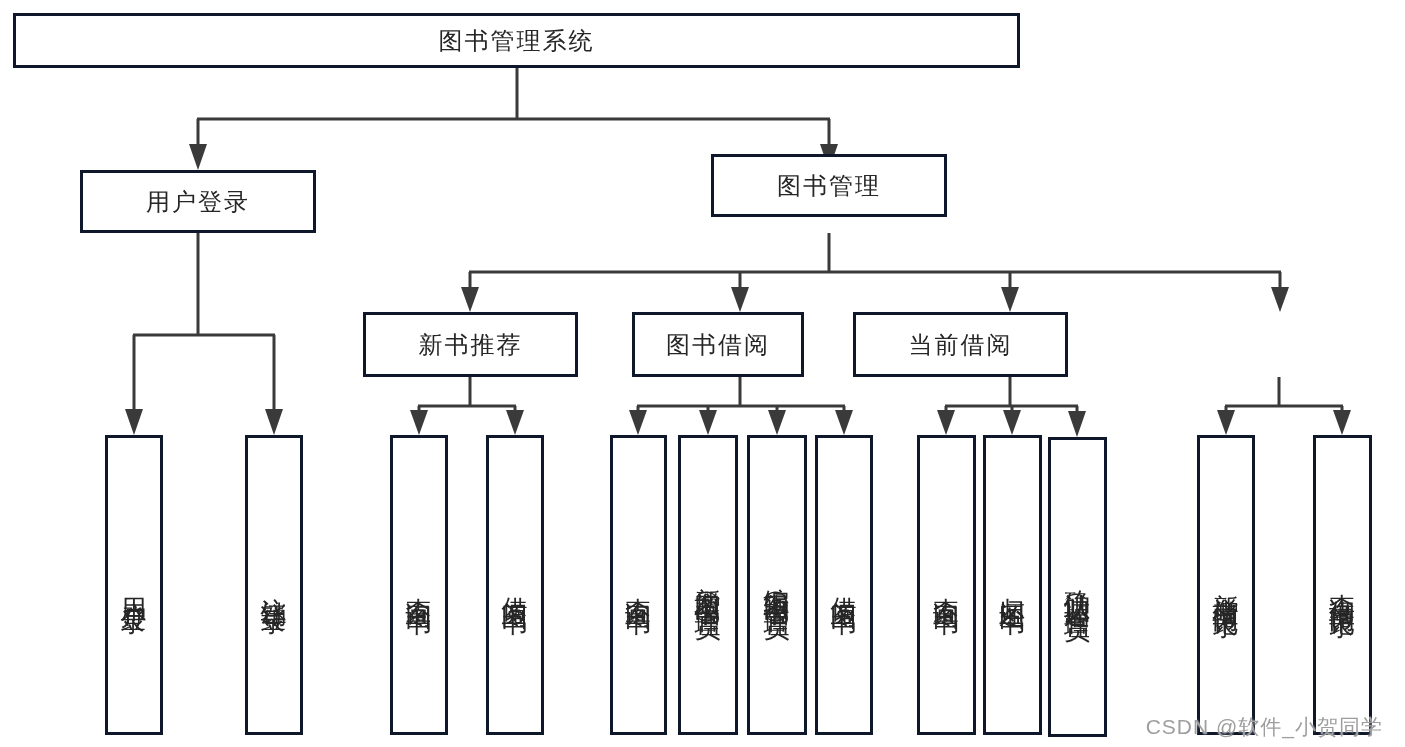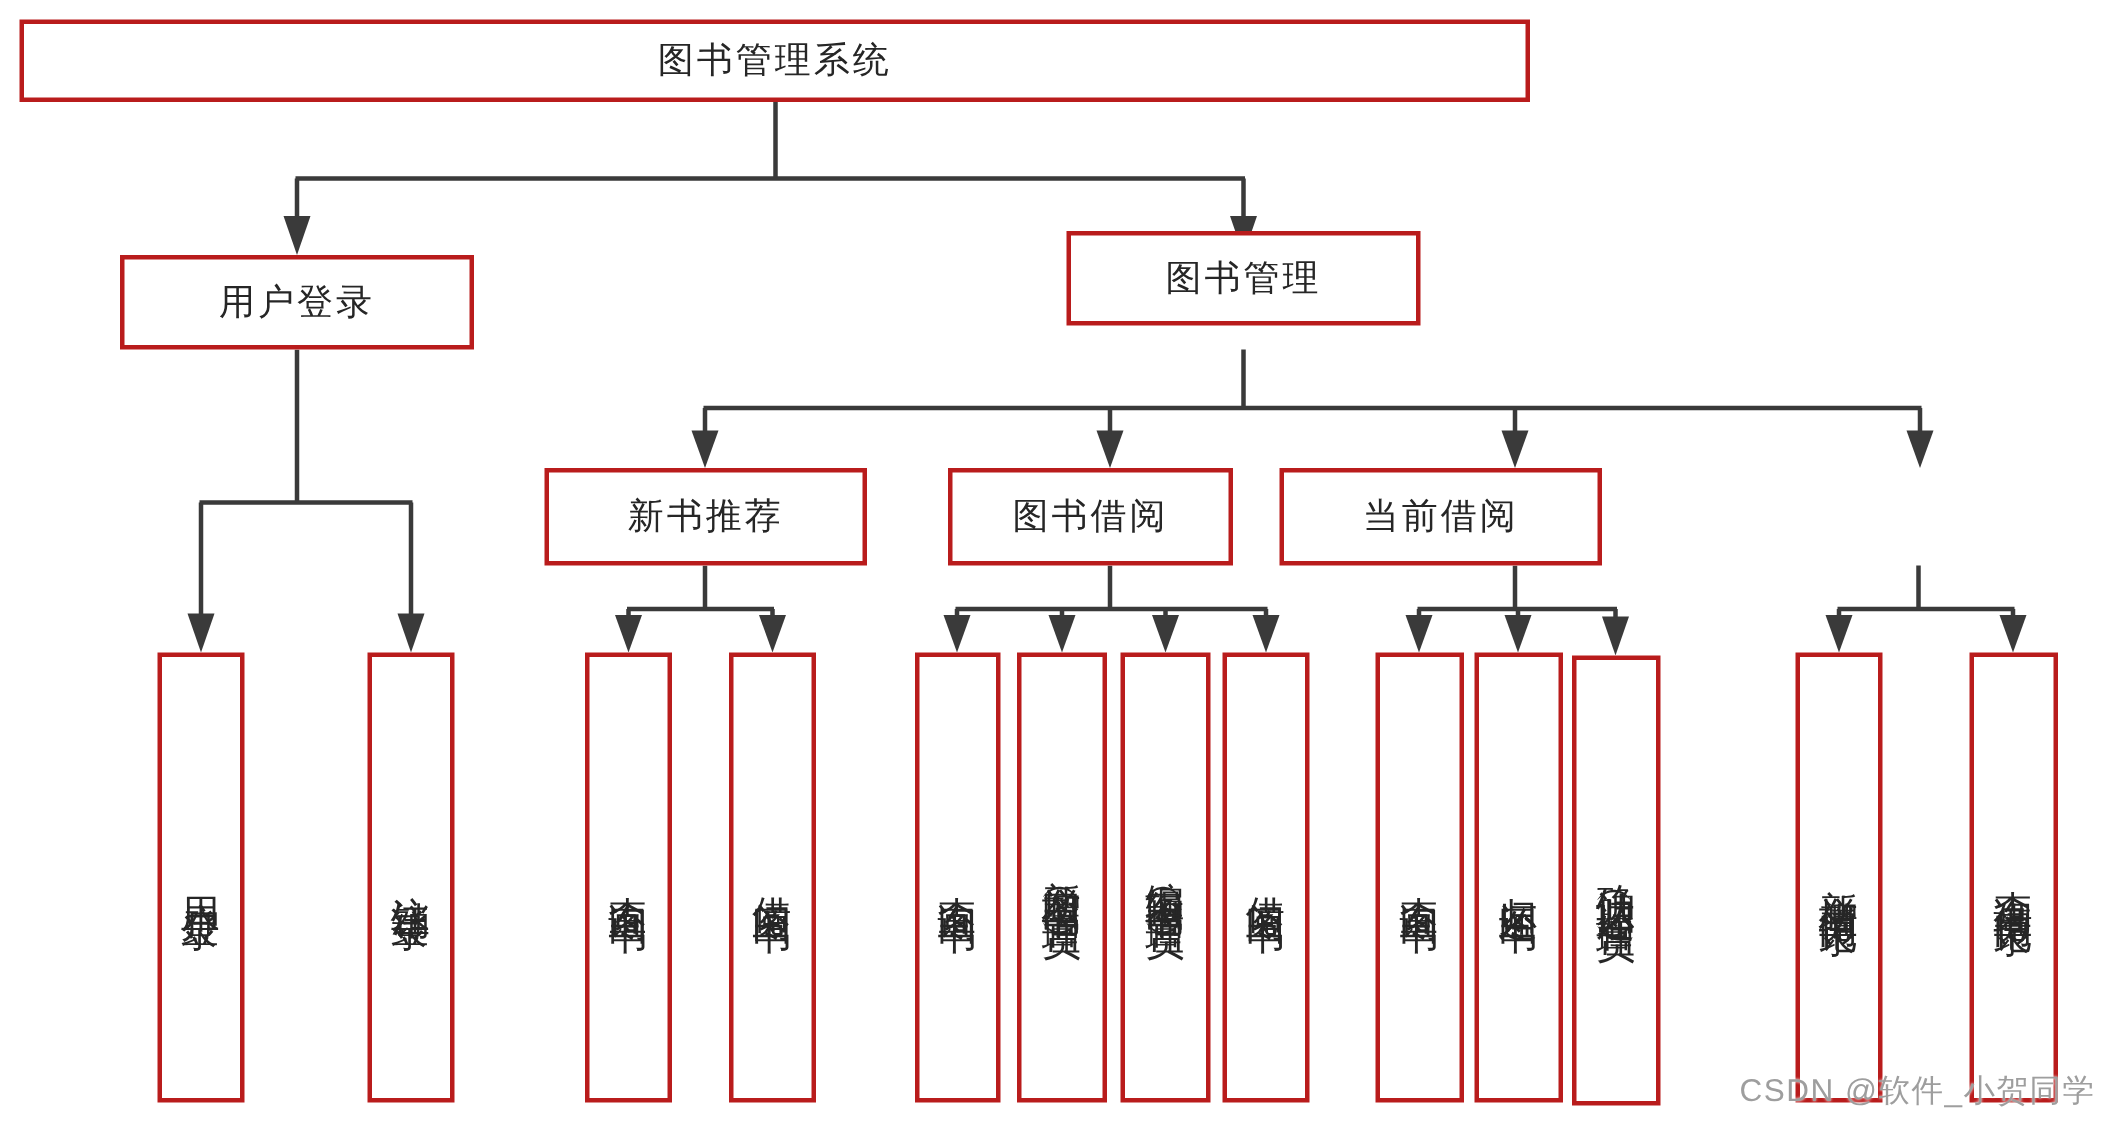--- a/index.html
+++ b/index.html
@@ -7,42 +7,42 @@
     position:relative;
     width:1405px;height:747px;
     background:#ffffff;
     font-family:"Liberation Sans","DejaVu Sans",sans-serif;
     overflow:hidden;
   }
   svg.wires{position:absolute;left:0;top:0;width:1405px;height:747px;}
   .node{
     position:absolute;
     background:#ffffff;
-    border:3px solid #b91c1c;
+    border:3px solid #0f172a;
     box-sizing:border-box;
     display:flex;align-items:center;justify-content:center;
     color:#262626;
   }
   .node.h .lbl{
     font-size:24px;
     letter-spacing:2px;
     white-space:nowrap;
     line-height:1;
   }
   .node.v .lbl{
     writing-mode:vertical-rl;
     text-orientation:upright;
     font-size:26px;
     letter-spacing:4px;
     line-height:1;
     white-space:nowrap;
   }
   .watermark{
     position:absolute;
-    right:8px;bottom:6px;
+    right:22px;bottom:6px;
     font-size:21px;
     color:#9e9e9e;
     letter-spacing:1px;
     text-shadow:0 0 2px #ffffff;
     white-space:nowrap;
   }
 </style>
 </head>
 <body>
 
@@ -95,21 +95,21 @@
   <div class="node h" style="left:80px;top:170px;width:236px;height:63px">
     <span class="lbl">用户登录</span>
   </div>
   <div class="node h" style="left:711px;top:154px;width:236px;height:63px">
     <span class="lbl">图书管理</span>
   </div>
 
   <div class="node h" style="left:363px;top:312px;width:215px;height:65px">
     <span class="lbl">新书推荐</span>
   </div>
-  <div class="node h" style="left:632px;top:312px;width:190px;height:65px">
+  <div class="node h" style="left:632px;top:312px;width:172px;height:65px">
     <span class="lbl">图书借阅</span>
   </div>
   <div class="node h" style="left:853px;top:312px;width:215px;height:65px">
     <span class="lbl">当前借阅</span>
   </div>
 
   <div class="node v" style="left:105px;top:435px;width:58px;height:300px">
     <span class="lbl">用户登录</span>
   </div>
   <div class="node v" style="left:245px;top:435px;width:58px;height:300px">

